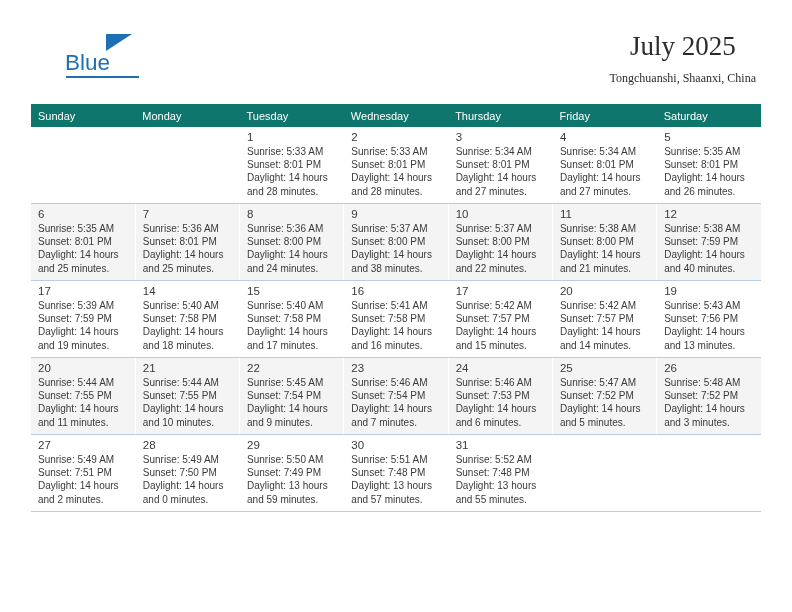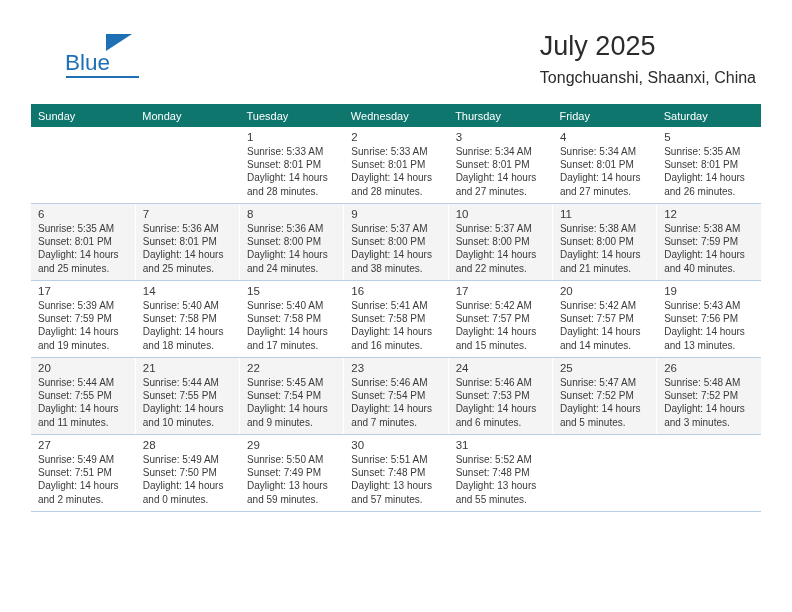--- a/index.html
+++ b/index.html
@@ -70,30 +70,31 @@
     top: 46px;
     width: 73px;
     height: 2px;
     background: #1f6fb5;
   }
 
   .title-block {
     position: absolute;
     right: 0;
     top: 0;
-    text-align: left;
+    text-align: center;
+    font-family: Liberation Serif, serif;
   }
   .cal-title {
     font-size: 27px;
     color: #2b2b2b;
     line-height: 32px;
     white-space: nowrap;
   }
   .cal-subtitle {
-    font-size: 16px;
+    font-size: 12px;
     color: #2b2b2b;
     line-height: 20px;
     margin-top: 6px;
     white-space: nowrap;
   }
 
   
   .calendar {
     position: absolute;
     left: 31px;

